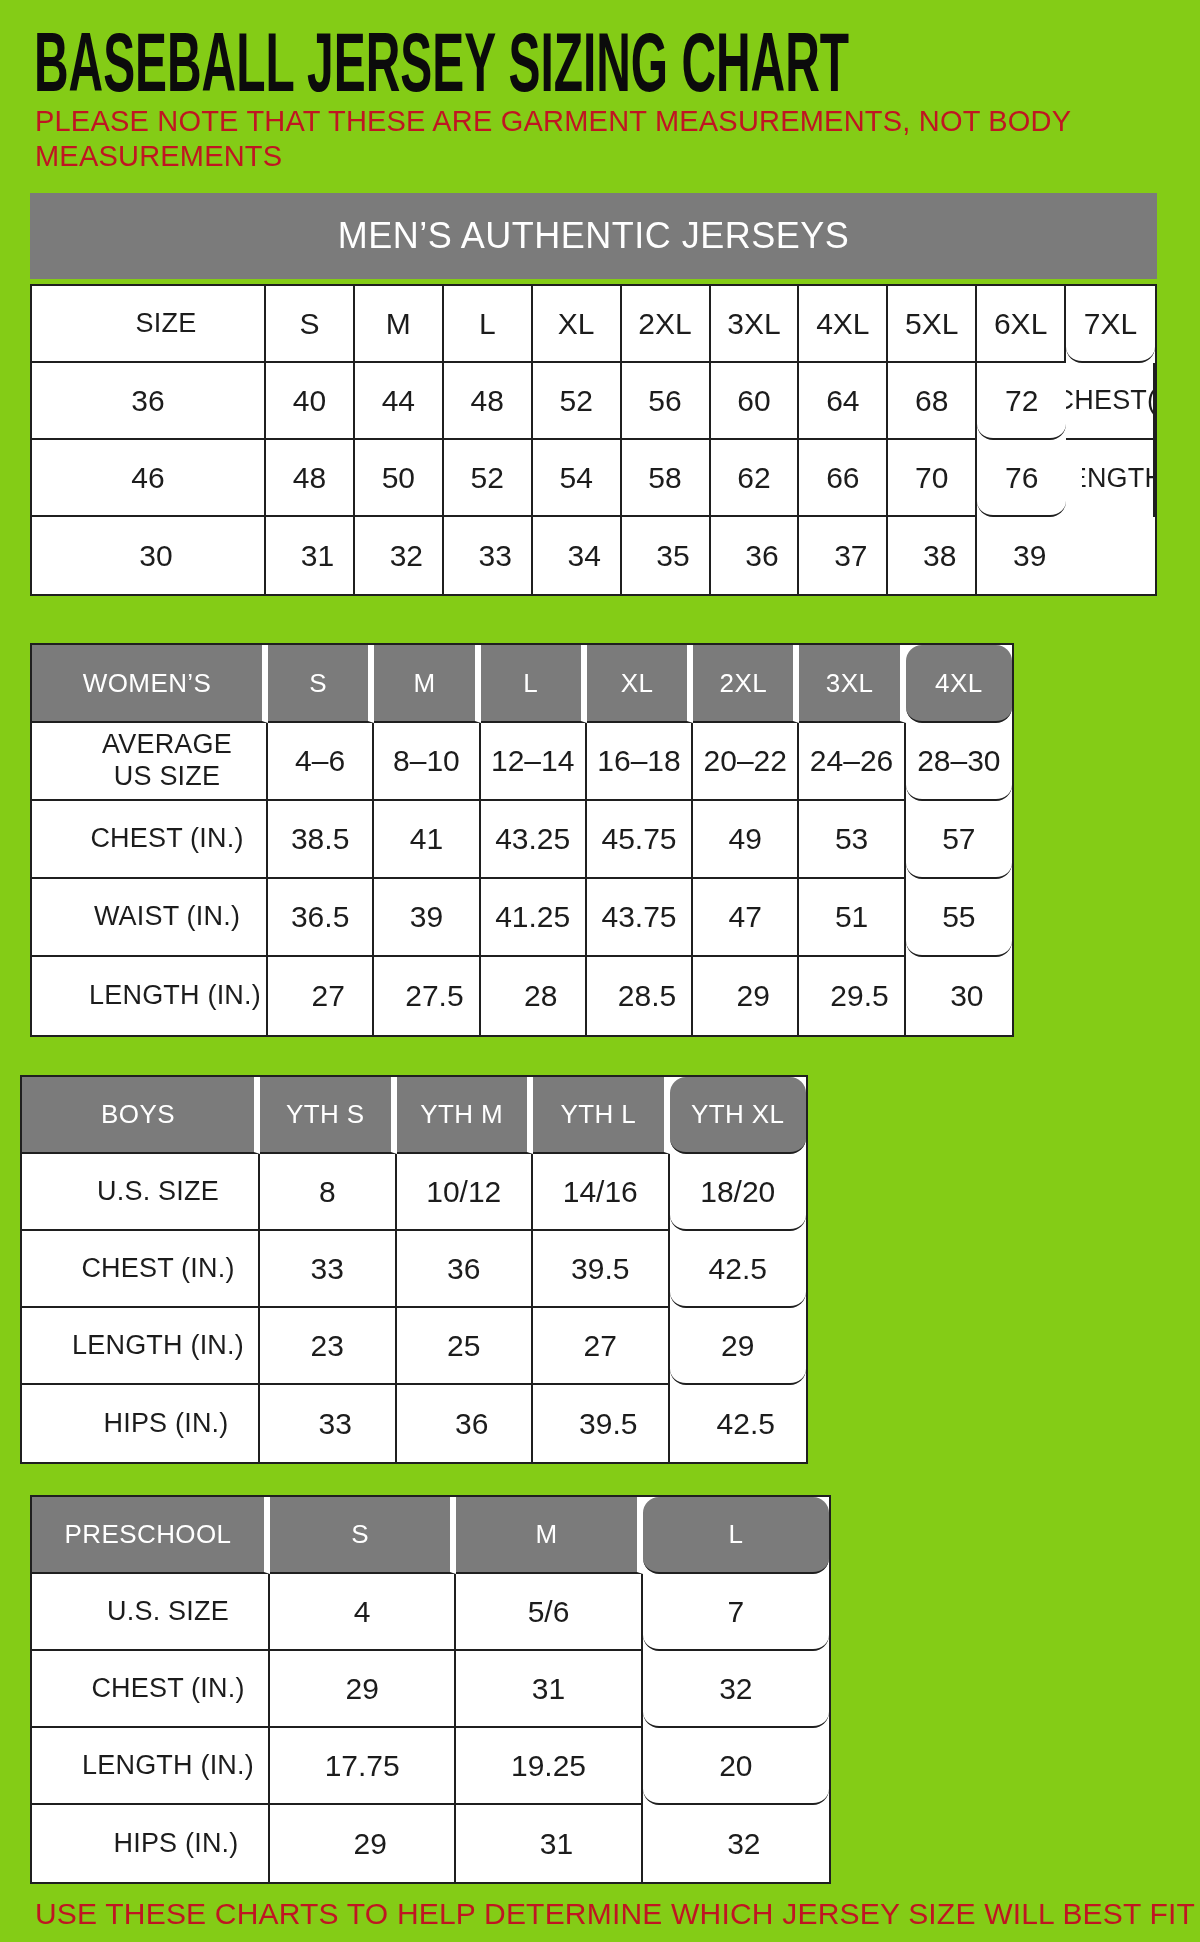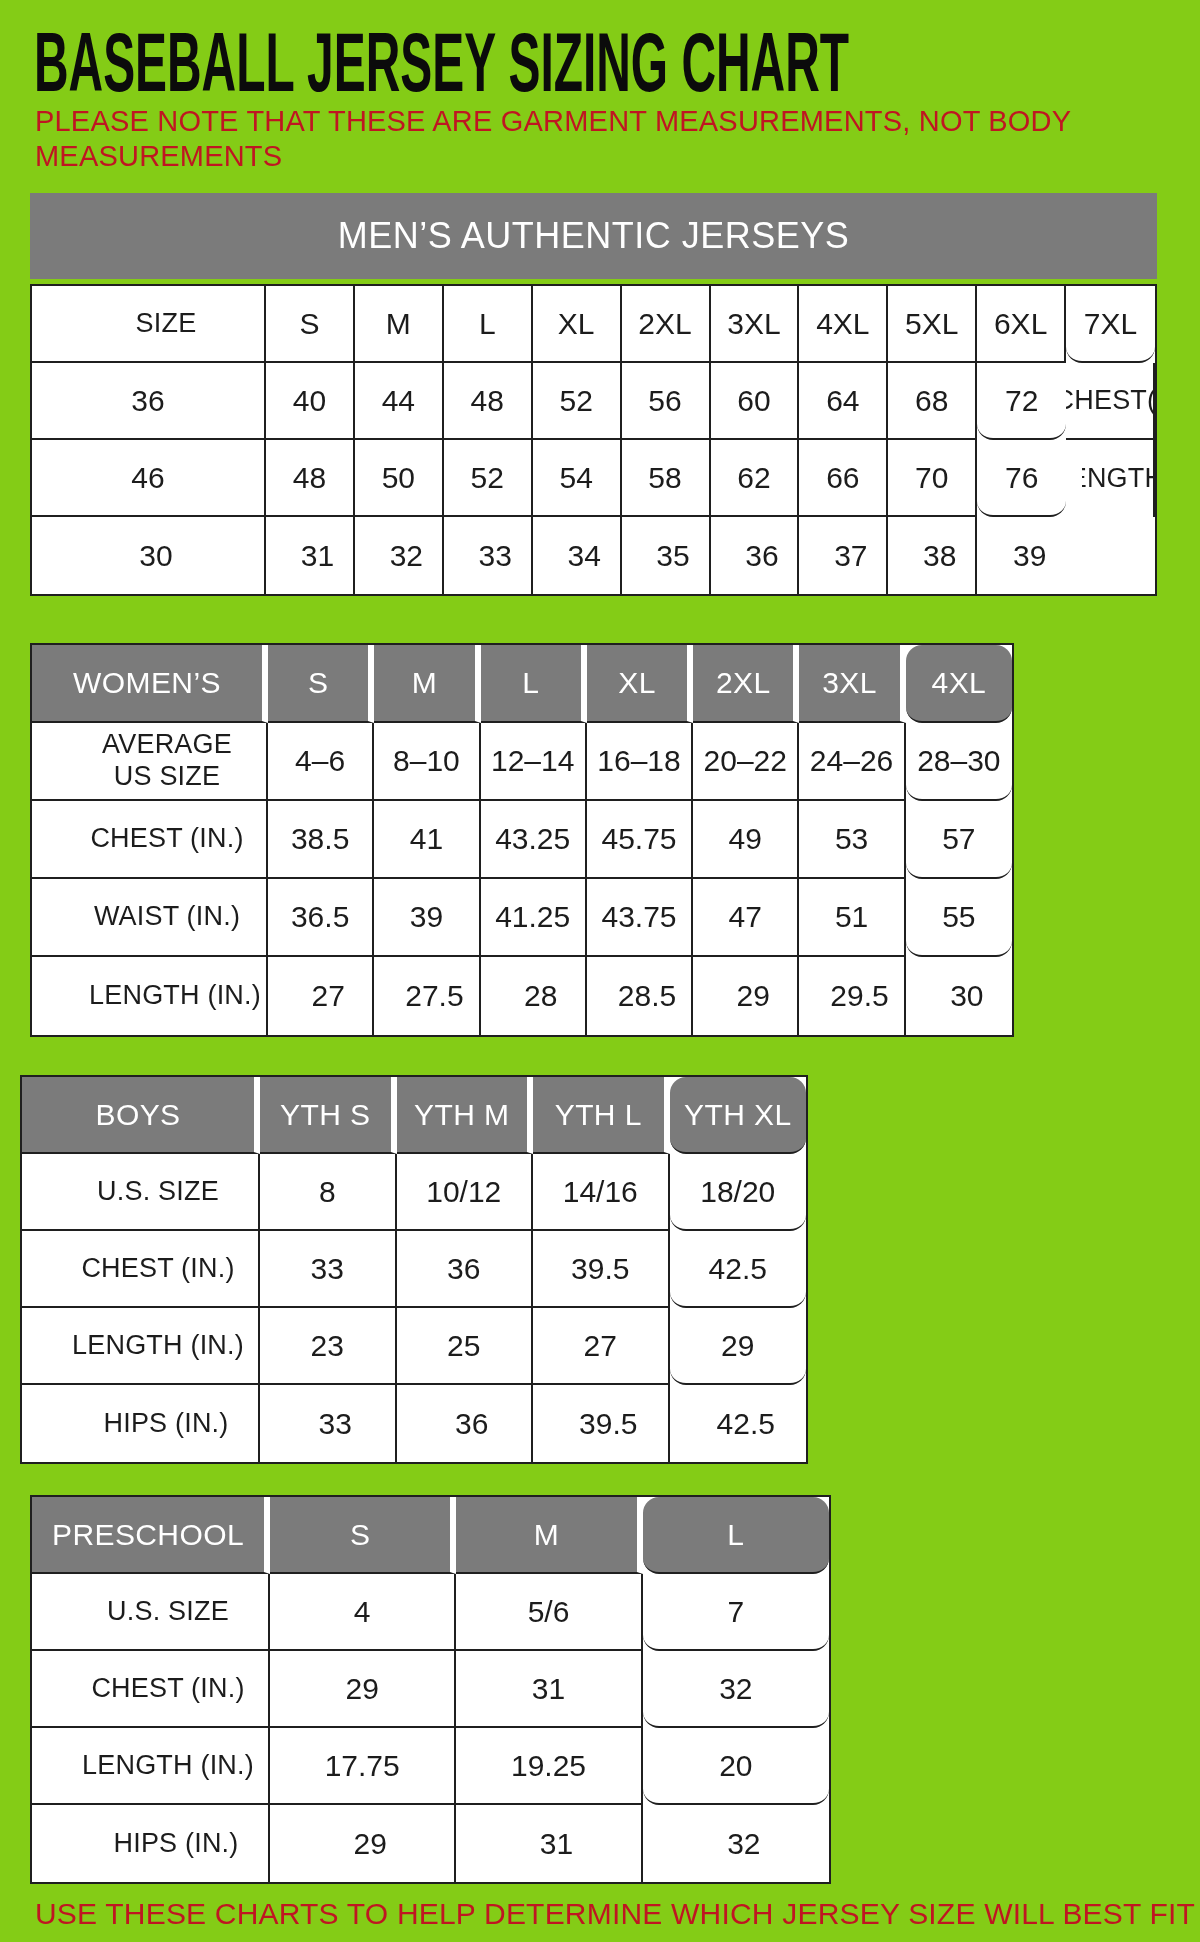--- a/index.html
+++ b/index.html
@@ -46,21 +46,21 @@
     border-bottom:2px solid var(--line,#1f1f1f);
     font-size:30px; color:var(--text,#1c1c1c); background:#ffffff;
     overflow:hidden;
   }
   .cell.lc { border-right:none;border-radius:16px; }
   .cell.lr { border-bottom:none;margin-left:16px; }
   .cell.label { font-size:27px; line-height:1.18; white-space:pre-line; letter-spacing:0.2px;padding-left:36px; }
   .cell.hdr {
     background:var(--gray,#7b7b7b); color:#ffffff;
     border-right:6px solid #ffffff; border-bottom:2px solid var(--line,#1f1f1f);
-    font-size:30px; letter-spacing:0.4px;
+    font-size:26px; letter-spacing:0.4px;
   }
   .cell.hdr.lc { border-right:none; }
 </style>
 </head>
 <body>
 
 <div class="page">
 
   <div class="title">BASEBALL JERSEY SIZING CHART</div>
 

